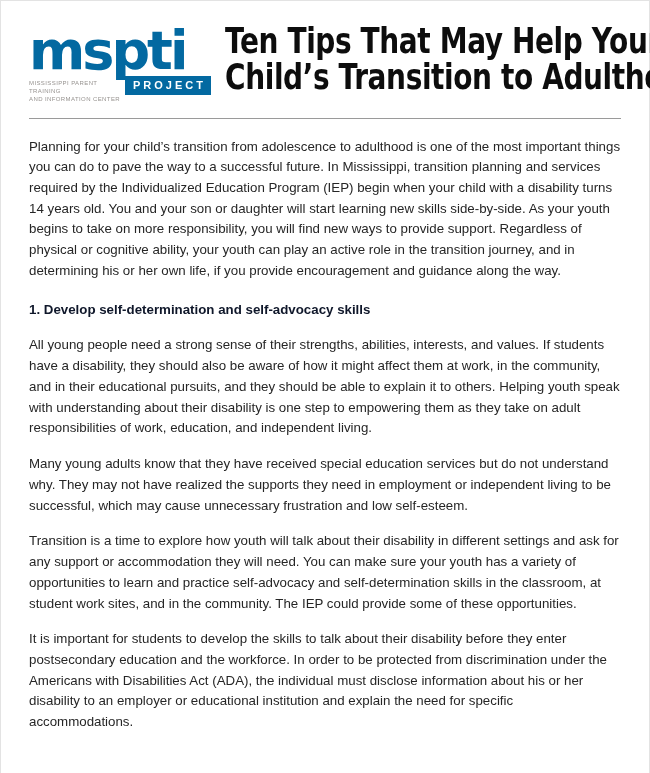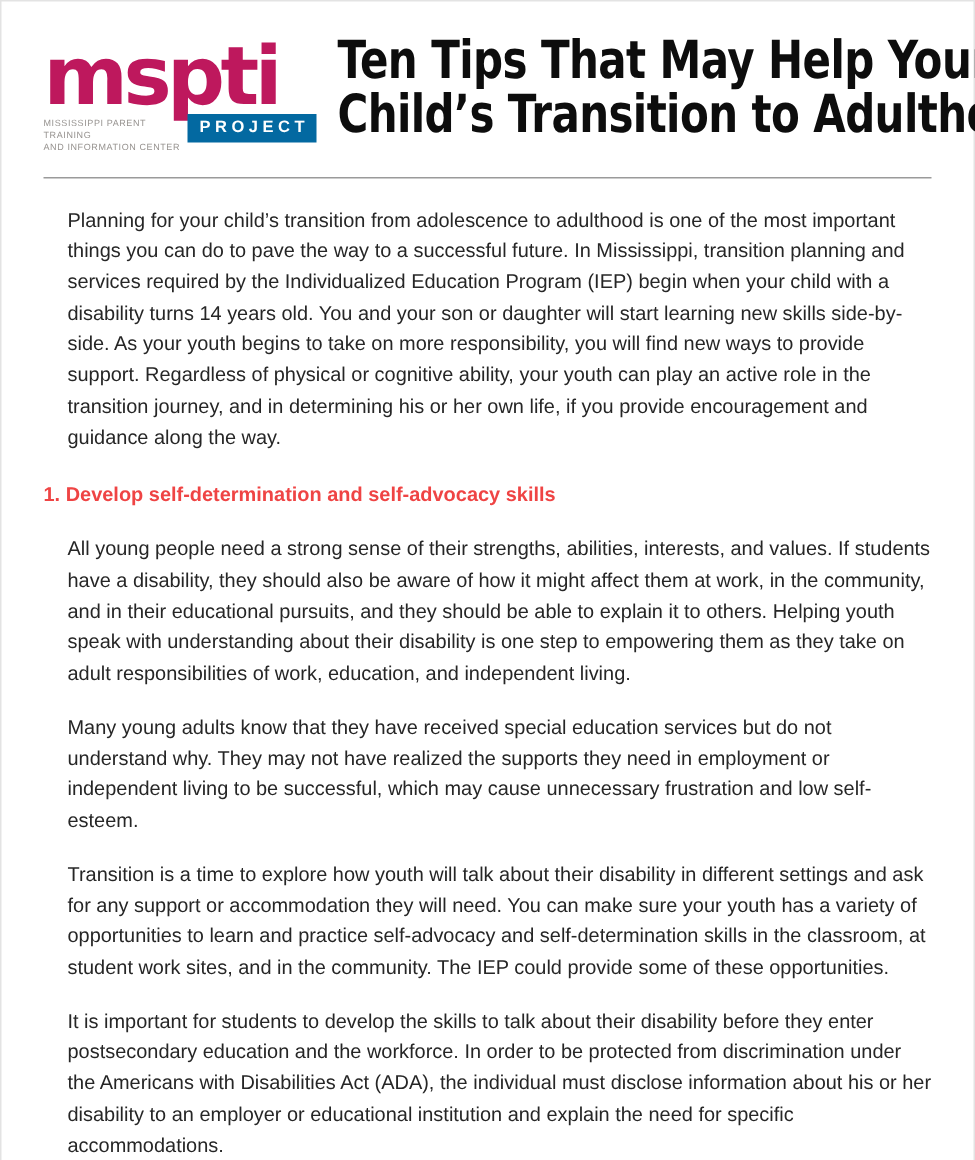--- a/index.html
+++ b/index.html
@@ -27,21 +27,21 @@
     width: 182px;
     flex: 0 0 182px;
     padding-top: 6px;
   }
   .wordmark {
     font-family: "DejaVu Sans", sans-serif;
     font-weight: bold;
     font-size: 54px;
     line-height: 0.82;
     letter-spacing: -3px;
-    color: #be185d;
+    color: #0369a1;
   }
   .logo-bottom {
     display: flex;
     justify-content: space-between;
     align-items: flex-start;
     margin-top: 3px;
   }
   .tagline {
     font-size: 6px;
     line-height: 1.35;
@@ -75,30 +75,30 @@
   .title .title-line { display: block; }
 
   .rule {
     border: none;
     border-top: 1px solid #9a9a9a;
     margin: 14px 0 18px 0;
   }
 
   
   .doc-body p {
-    margin: 0 0 15px 16px;
+    margin: 0 0 15px 0;
     font-size: 13.3px;
     line-height: 1.56;
   }
   .doc-body h2 {
     margin: 18px 0 15px 0;
     font-size: 13.3px;
     line-height: 1.56;
     font-weight: bold;
-    color: #ef4444;
+    color: #0f172a;
   }
 </style>
 </head>
 <body>
 
 <div class="page">
 
   <header class="header">
     <div class="logo">
       <div class="wordmark">mspti</div>

